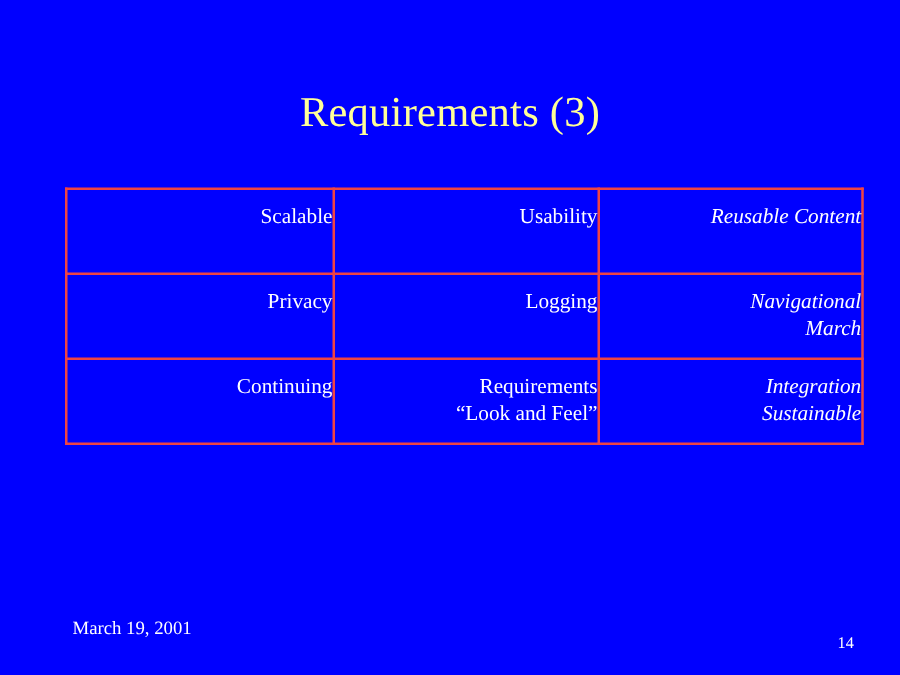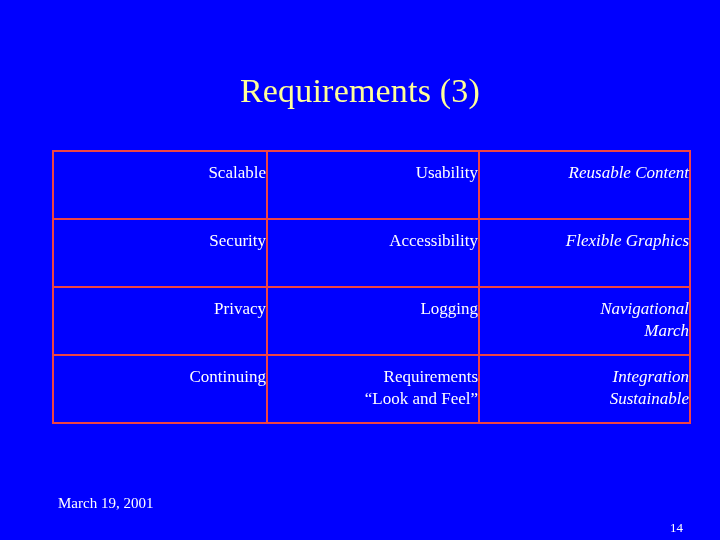--- a/index.html
+++ b/index.html
@@ -62,45 +62,40 @@
     left: 58px;
     top: 496px;
     color: #ffffff;
     font-size: 15px;
     line-height: 14px;
     white-space: nowrap;
   }
   .footer-page {
     position: absolute;
     right: 37px;
-    top: 520px;
+    top: 506px;
     color: #ffffff;
     font-size: 13px;
     line-height: 16px;
     white-space: nowrap;
   }
 </style>
 </head>
 <body>
 
 <div class="slide">
 
   <div class="slide-title">Requirements (3)</div>
 
   <table class="req-table">
     <tbody>
       <tr class="row-tall">
         <td class="col-a">Scalable</td>
         <td class="col-b">Usability</td>
         <td class="col-c">Reusable Content</td>
-      </tr>
-      <tr class="row-tall">
-        <td class="col-a">Security</td>
-        <td class="col-b">Accessibility</td>
-        <td class="col-c">Flexible Graphics</td>
       </tr>
       <tr class="row-short">
         <td class="col-a">Privacy</td>
         <td class="col-b">Logging</td>
         <td class="col-c">
           <span class="cell-line">Navigational</span>
           <span class="cell-line">March</span>
         </td>
       </tr>
       <tr class="row-short">

